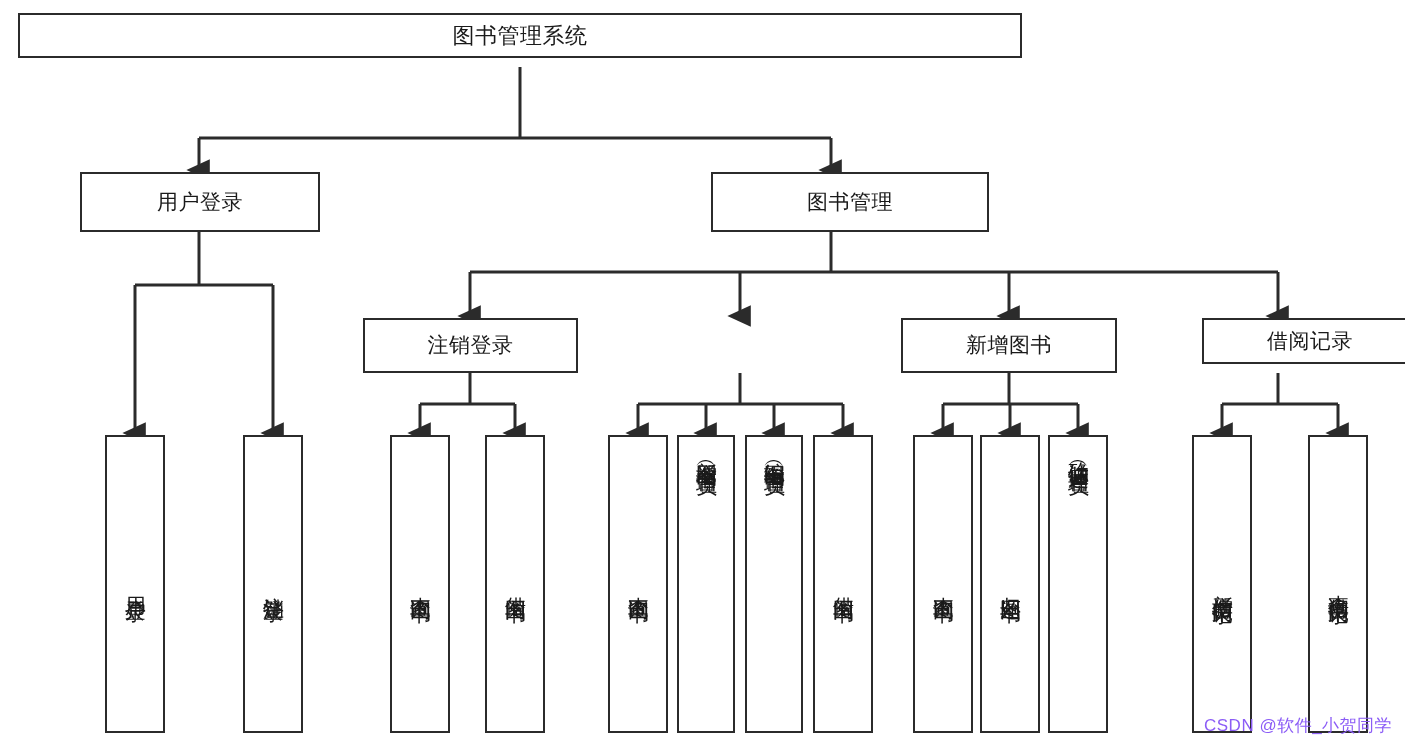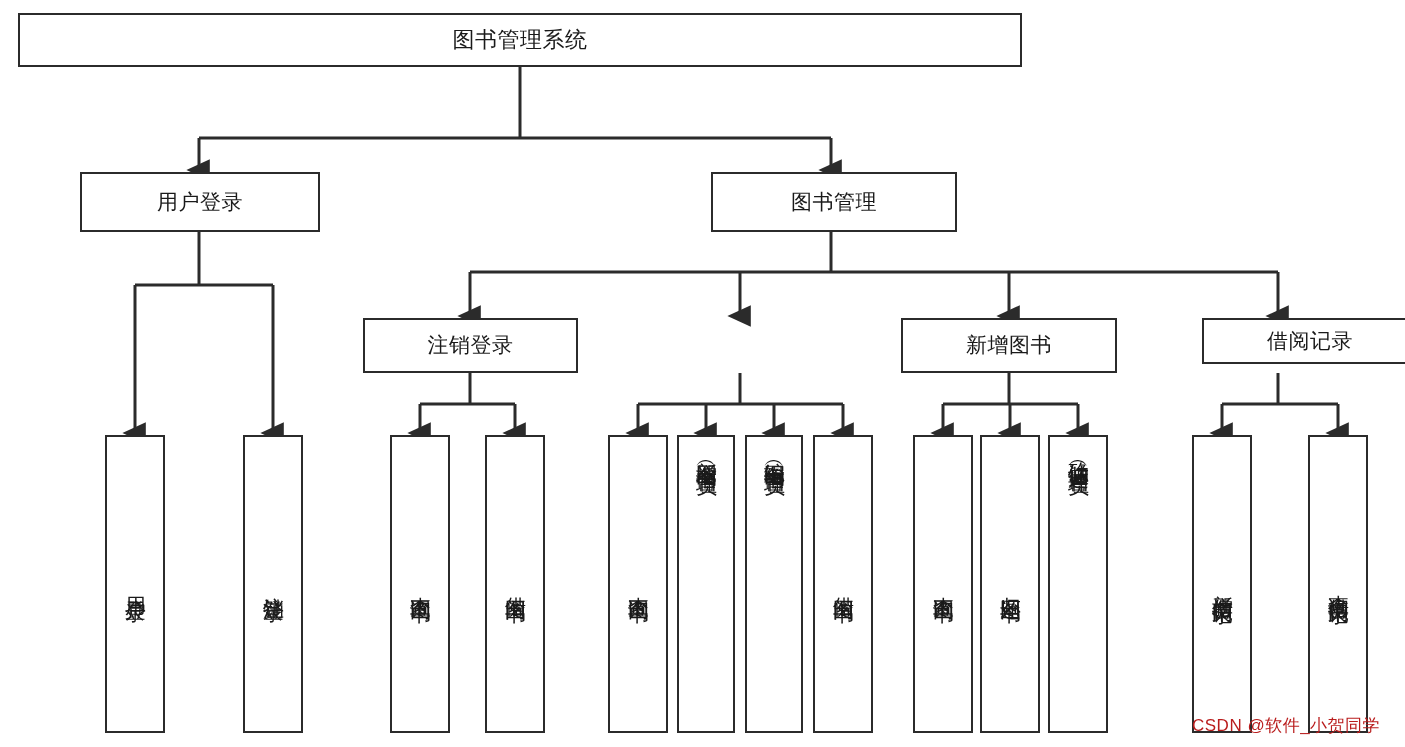--- a/index.html
+++ b/index.html
@@ -60,24 +60,25 @@
     white-space: nowrap;
   }
   .node.root .node-label {
     font-size: 22px;
   }
   .watermark {
     position: absolute;
     left: 1192px;
     top: 714px;
     font-size: 17px;
-    color: #b91c1c;
+    color: #8b5cf6;
     white-space: nowrap;
     z-index: 5;
     letter-spacing: 0.5px;
+    padding-left: 12px;
   }
 </style>
 </head>
 <body>
 
 <div id="diagram-root">
 
   <svg id="edges-layer" viewBox="0 0 1405 747" width="1405" height="747" xmlns="http://www.w3.org/2000/svg">
     <defs>
       <marker id="arrowhead" markerWidth="9" markerHeight="9" refX="4.2" refY="4.2" orient="auto" markerUnits="strokeWidth">
@@ -127,28 +128,28 @@
       <path d="M1010,404 L1010,433" marker-end="url(#arrowhead)"></path>
       <path d="M1078,404 L1078,433" marker-end="url(#arrowhead)"></path>
 
       <path d="M1278,373 L1278,404"></path>
       <path d="M1222,404 L1338,404"></path>
       <path d="M1222,404 L1222,433" marker-end="url(#arrowhead)"></path>
       <path d="M1338,404 L1338,433" marker-end="url(#arrowhead)"></path>
     </g>
   </svg>
 
-  <div class="node horizontal root" style="left:18px; top:13px; width:1004px; height:54px;">
+  <div class="node horizontal root" style="left:18px; top:13px; width:1004px; height:45px;">
     <span class="node-label">图书管理系统</span>
   </div>
 
   <div class="node horizontal" style="left:80px; top:172px; width:240px; height:60px;">
     <span class="node-label">用户登录</span>
   </div>
-  <div class="node horizontal" style="left:711px; top:172px; width:246px; height:60px;">
+  <div class="node horizontal" style="left:711px; top:172px; width:278px; height:60px;">
     <span class="node-label">图书管理</span>
   </div>
 
   <div class="node horizontal" style="left:363px; top:318px; width:215px; height:55px;">
     <span class="node-label">注销登录</span>
   </div>
   <div class="node horizontal" style="left:901px; top:318px; width:216px; height:55px;">
     <span class="node-label">新增图书</span>
   </div>
   <div class="node horizontal" style="left:1202px; top:318px; width:216px; height:46px;">

